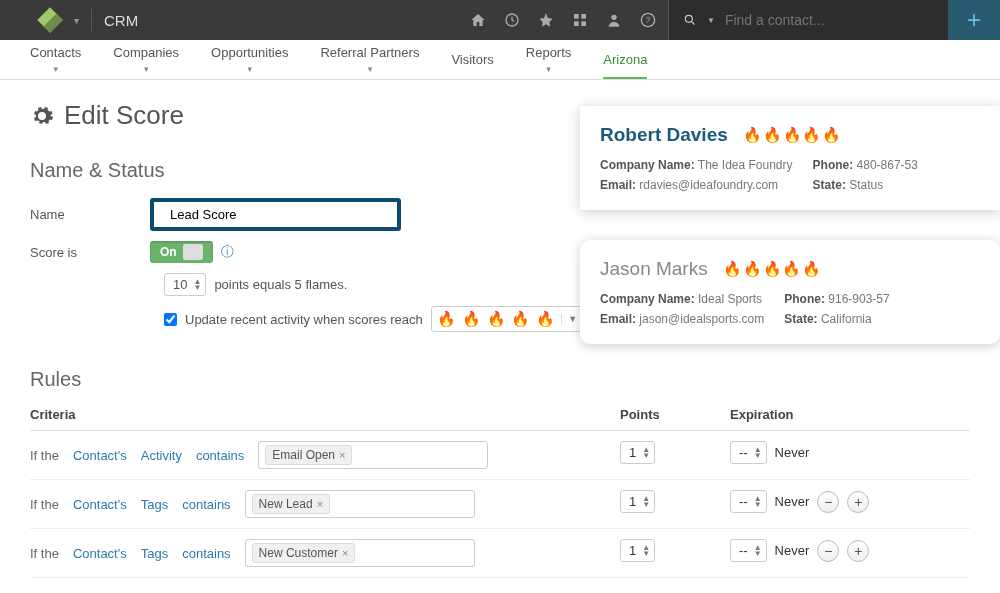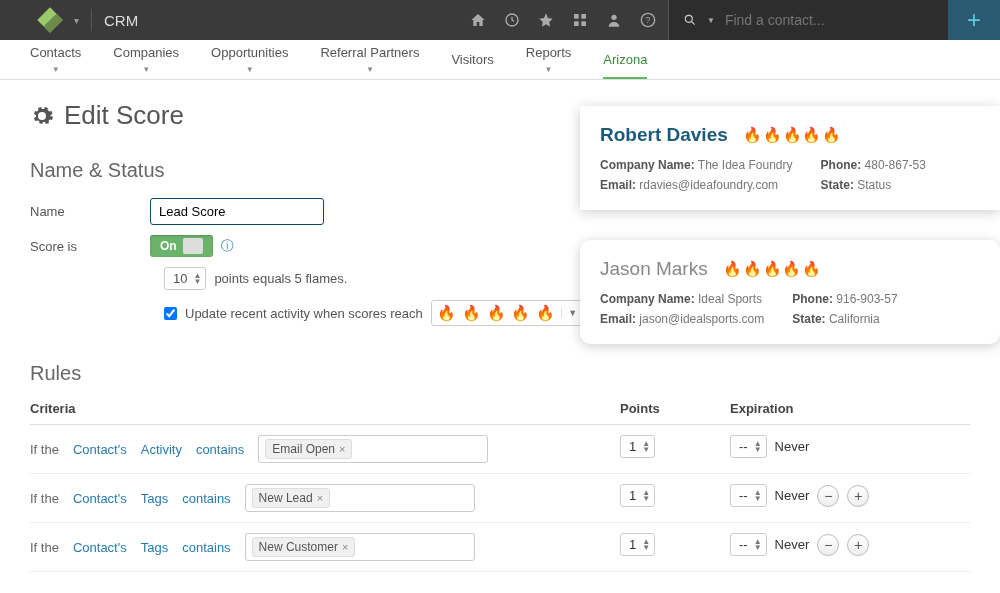--- a/index.html
+++ b/index.html
@@ -30,21 +30,21 @@
 
 .main { padding: 20px 30px; }
 .page-title { display: flex; align-items: center; gap: 10px; margin-bottom: 28px; }
 .page-title svg { width: 24px; height: 24px; fill: #555; }
 .page-title h1 { font-size: 26px; font-weight: 400; color: #555; }
 
 .section-head { font-size: 20px; color: #666; font-weight: 400; margin-bottom: 16px; }
 
 .form-row { display: flex; align-items: center; margin-bottom: 10px; }
 .form-row .lbl { width: 120px; text-align: left; padding-right: 14px; color: #555; font-size: 13px; }
-.form-row input[type="text"] { border: 1px solid #0c4a6e; border-radius: 3px; padding: 5px 8px; font-size: 13px; width: 174px; }
+.form-row input[type="text"] { border: 4px solid #0c4a6e; border-radius: 3px; padding: 5px 16px; font-size: 13px; width: 251px; }
 
 .toggle-on { background: #6bb26b; color: #fff; font-weight: bold; font-size: 12px; padding: 3px 10px; border-radius: 3px; display: inline-flex; align-items: center; gap: 6px; box-shadow: inset 0 1px 2px rgba(0,0,0,0.2); }
 .toggle-on .knob { background: #ddd; width: 20px; height: 16px; border-radius: 2px; }
 .help { color: #3b8dbd; margin-left: 8px; font-size: 13px; cursor: pointer; }
 
 .sub-row { margin-left: 134px; display: flex; align-items: center; gap: 8px; color: #555; font-size: 13px; margin-bottom: 10px; }
 .spinner { border: 1px solid #ccc; border-radius: 3px; padding: 3px 4px 3px 8px; display: inline-flex; align-items: center; gap: 6px; background: #fff; }
 .spinner .arrows { display: flex; flex-direction: column; line-height: 6px; font-size: 8px; color: #777; cursor: pointer; }
 
 .flame-select { border: 1px solid #ccc; border-radius: 3px; padding: 3px 6px; display: inline-flex; align-items: center; gap: 6px; background: #fff; }
@@ -72,21 +72,21 @@
 .circle-btn { width: 22px; height: 22px; border: 1px solid #bbb; border-radius: 50%; background: linear-gradient(#fff,#eee); display: flex; align-items: center; justify-content: center; font-size: 14px; color: #555; cursor: pointer; }
 
 
 .card { position: absolute; right: 0; background: #fff; box-shadow: 0 2px 12px rgba(0,0,0,0.2); padding: 18px 20px; width: 420px; }
 .card1 { top: 106px; }
 .card2 { top: 240px; border-radius: 11px; }
 .card .name { font-size: 19px; font-weight: bold; display: flex; align-items: center; gap: 16px; margin-bottom: 12px; }
 .card1 .name { color: #1a5a7a; }
 .card2 .name { color: #888; font-weight: 400; }
 .card .flames { display: flex; gap: 1px; }
-.card .info { display: flex; gap: 28px; font-size: 12px; color: #777; }
+.card .info { display: flex; gap: 20px; font-size: 12px; color: #777; }
 .card .info .col { display: flex; flex-direction: column; gap: 6px; }
 .card .info b { color: #555; font-weight: bold; }
 </style>
 </head>
 <body>
 
 <div class="topbar">
   <div class="logo-box">
       <div class="logo-shape"></div>
     </div>

